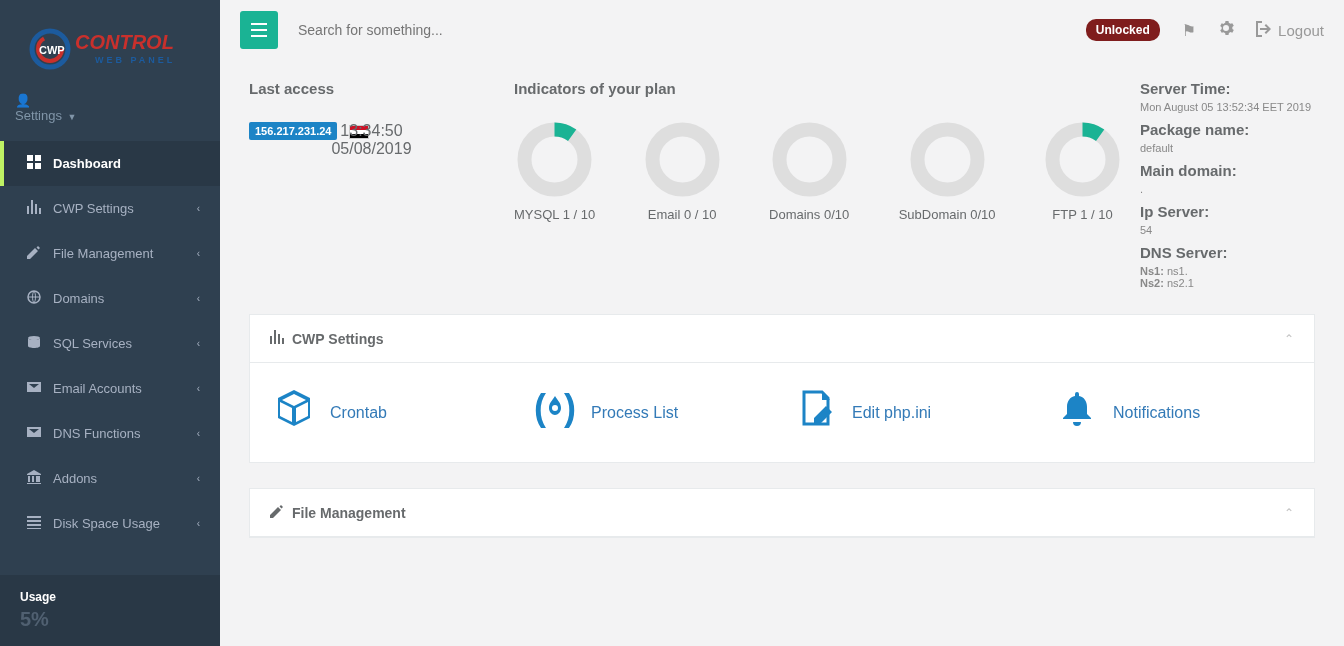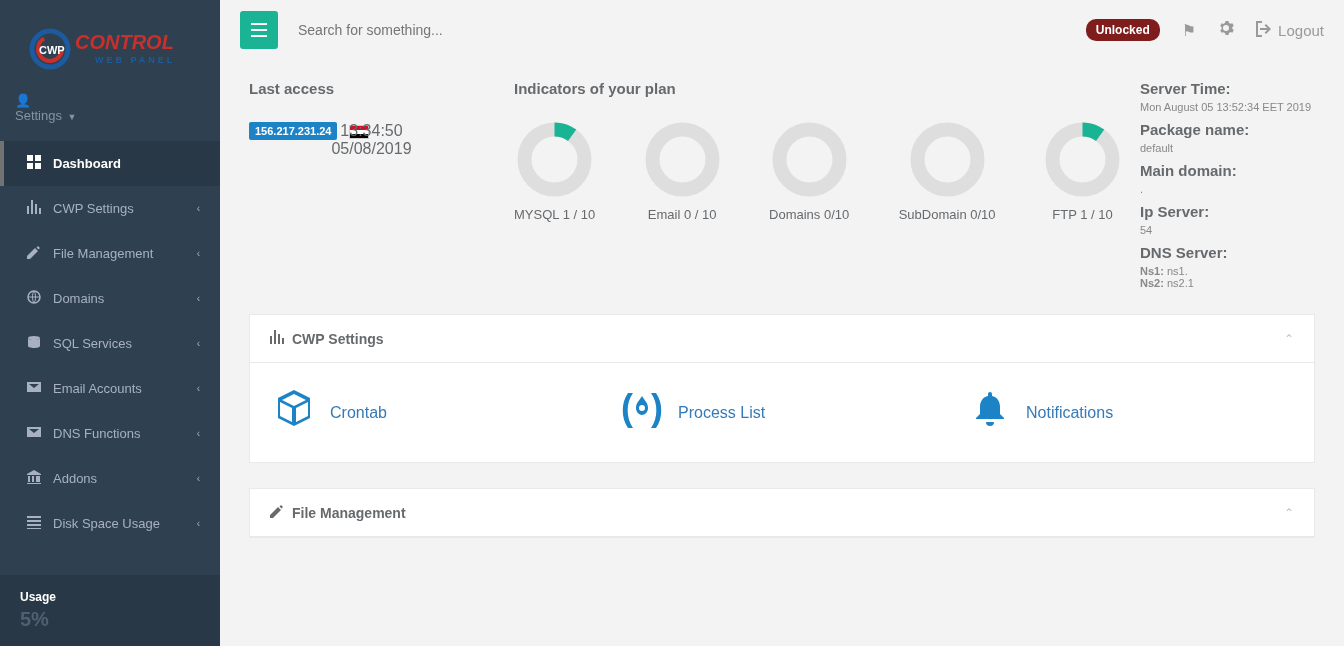--- a/index.html
+++ b/index.html
@@ -5,21 +5,21 @@
 *{margin:0;padding:0;box-sizing:border-box;font-family:"Helvetica Neue",Arial,sans-serif}
 body{background:#f3f3f4;color:#676a6c;font-size:13px}
 .layout{display:flex;min-height:646px}
 .sidebar{width:220px;background:#2f4050;color:#a7b1c2;display:flex;flex-direction:column}
 .logo{padding:27px 10px 10px;text-align:center}
 .logo svg{width:170px;height:45px}
 .settings-drop{padding:8px 15px;color:#8095a8;font-size:13px;cursor:pointer}
 .settings-drop .chev{font-size:9px;margin-left:2px}
 .nav{list-style:none;margin-top:10px}
 .nav li{display:flex;align-items:center;padding:14px 20px 14px 25px;cursor:pointer;color:#a7b1c2;font-size:13px}
-.nav li.active{background:#293846;color:#fff;border-left:4px solid #737373;padding-left:21px}
+.nav li.active{background:#293846;color:#fff;border-left:4px solid #bef264;padding-left:21px}
 .nav li .icon{width:18px;margin-right:10px;text-align:center;font-size:14px}
 .nav li .arrow{margin-left:auto;font-size:10px;color:#a7b1c2}
 .nav li.active .label{font-weight:600;color:#fff}
 .usage-block{margin-top:auto;padding:15px 20px;background:#293846}
 .usage-block .ul{font-size:12px;color:#fff;font-weight:600}
 .usage-block .up{font-size:20px;color:#506071;font-weight:600;margin-top:4px}
 .main{flex:1;display:flex;flex-direction:column}
 .topbar{background:#f3f3f4;display:flex;align-items:center;padding:10px 20px;height:60px}
 .ham{width:38px;height:38px;background:#1ab394;color:#fff;border-radius:3px;display:flex;align-items:center;justify-content:center;cursor:pointer;font-size:16px}
 .search{flex:1;margin-left:20px}
@@ -263,20 +263,27 @@
             <div class="tile">
               <span class="ticon"><svg width="48" height="40" viewBox="0 0 48 40">
                   <text x="3" y="32" font-size="36" fill="#1c84c6" font-weight="700">(</text>
                   <path fill="#1c84c6" d="M24 8c-3 5-6 7-6 12 0 4 3 7 6 7s6-3 6-7c0-5-3-7-6-12zm0 15a3 3 0 110-6 3 3 0 010 6z"></path>
                   <text x="33" y="32" font-size="36" fill="#1c84c6" font-weight="700">)</text>
                 </svg></span>
               <span class="tlabel">Process List</span>
             </div>
             <div class="tile">
               <span class="ticon"><svg width="40" height="40" viewBox="0 0 40 40">
+                  <path fill="none" stroke="#1c84c6" stroke-width="3" d="M8 4h18l6 6v26H8z"></path>
+                  <path fill="#1c84c6" d="M26 4v8h8M30 18l6 6-12 12H18v-6l12-12z"></path>
+                </svg></span>
+              <span class="tlabel">Edit php.ini</span>
+            </div>
+            <div class="tile">
+              <span class="ticon"><svg width="40" height="40" viewBox="0 0 40 40">
                   <path fill="#1c84c6" d="M20 4a2 2 0 012 2v2c5 1 8 5 8 11v7l4 4v1H6v-1l4-4v-7c0-6 3-10 8-11V6a2 2 0 012-2zm0 34a4 4 0 01-4-4h8a4 4 0 01-4 4z"></path>
                 </svg></span>
               <span class="tlabel">Notifications</span>
             </div>
           </div>
       </div>
 
       <div class="section">
         <div class="section-head">
           <span class="hicon">

